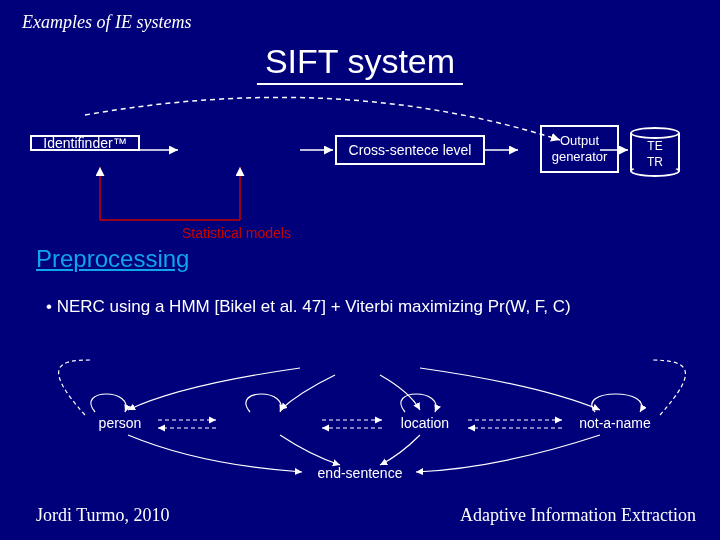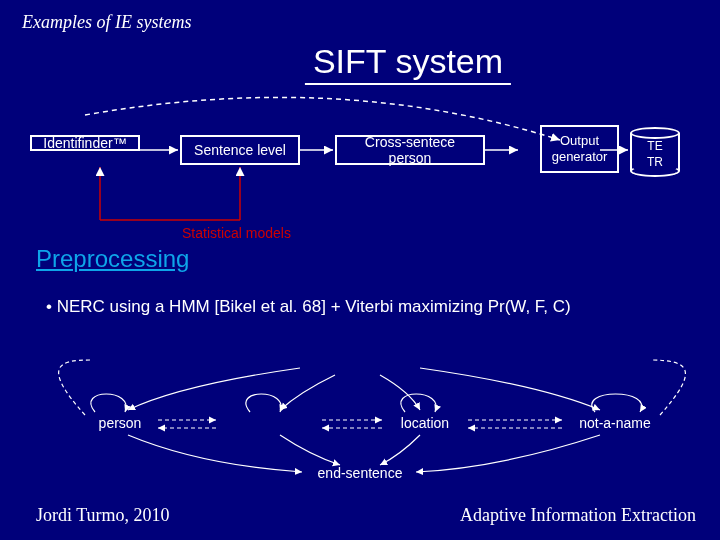--- a/index.html
+++ b/index.html
@@ -23,21 +23,20 @@
   .main-title {
     position: absolute;
     top: 42px;
     left: 50%;
     transform: translateX(-50%);
     font-size: 34px;
     color: #fff;
     font-family: Verdana, Arial, sans-serif;
     border-bottom: 2px solid #fff;
     padding: 0 8px 2px;
-    margin-left: 48px;
   }
   .pipeline {
     position: absolute;
     top: 135px;
     left: 0;
     width: 720px;
     height: 100px;
   }
   .box {
     position: absolute;
@@ -158,22 +157,21 @@
   }
 </style>
 </head>
 <body>
 
 <div class="header-title">Examples of IE systems</div>
 <div class="main-title">SIFT system</div>
 
 <div class="pipeline">
   <div class="box identifinder">Identifinder™</div>
-  <div class="box sentence">Sentence level</div>
-  <div class="box cross">Cross-sentece person</div>
+  <div class="box cross">Cross-sentece level</div>
   <div class="box output">Output generator</div>
   <div class="cylinder">
     <div class="body"></div>
     <div class="top-ellipse"></div>
     <div class="bot-ellipse"></div>
     <div class="label">
       <span>TE</span><br>
       <span>TR</span>
     </div>
   </div>
@@ -192,21 +190,21 @@
     <line x1="240" y1="125" x2="240" y2="72" stroke="#CC0000" stroke-width="1.5" marker-end="url(#ah)"></line>
     <line x1="240" y1="125" x2="100" y2="125" stroke="#CC0000" stroke-width="1.5"></line>
     <line x1="100" y1="125" x2="100" y2="72" stroke="#CC0000" stroke-width="1.5" marker-end="url(#ah)"></line>
   </svg>
 </div>
 
 <div class="stat-models">Statistical models</div>
 
 <div class="preproc-title">Preprocessing</div>
 <div class="bullets">
-  <div>• NERC using a HMM [Bikel et al. 68] + Viterbi maximizing Pr(W, F, C)</div>
+  <div>• NERC using a HMM [Bikel et al. 47] + Viterbi maximizing Pr(W, F, C)</div>
 </div>
 
 <div class="hmm-area">
   <div class="hmm-label" style="top:65px; left:85px; width:70px;">person</div>
   <div class="hmm-label" style="top:65px; left:385px; width:80px;">location</div>
   <div class="hmm-label" style="top:65px; left:565px; width:100px;">not-a-name</div>
   <div class="hmm-label" style="top:115px; left:305px; width:110px;">end-sentence</div>
 
   <svg class="svg-overlay" style="top:0; left:0;" width="720" height="150">
     <defs>

